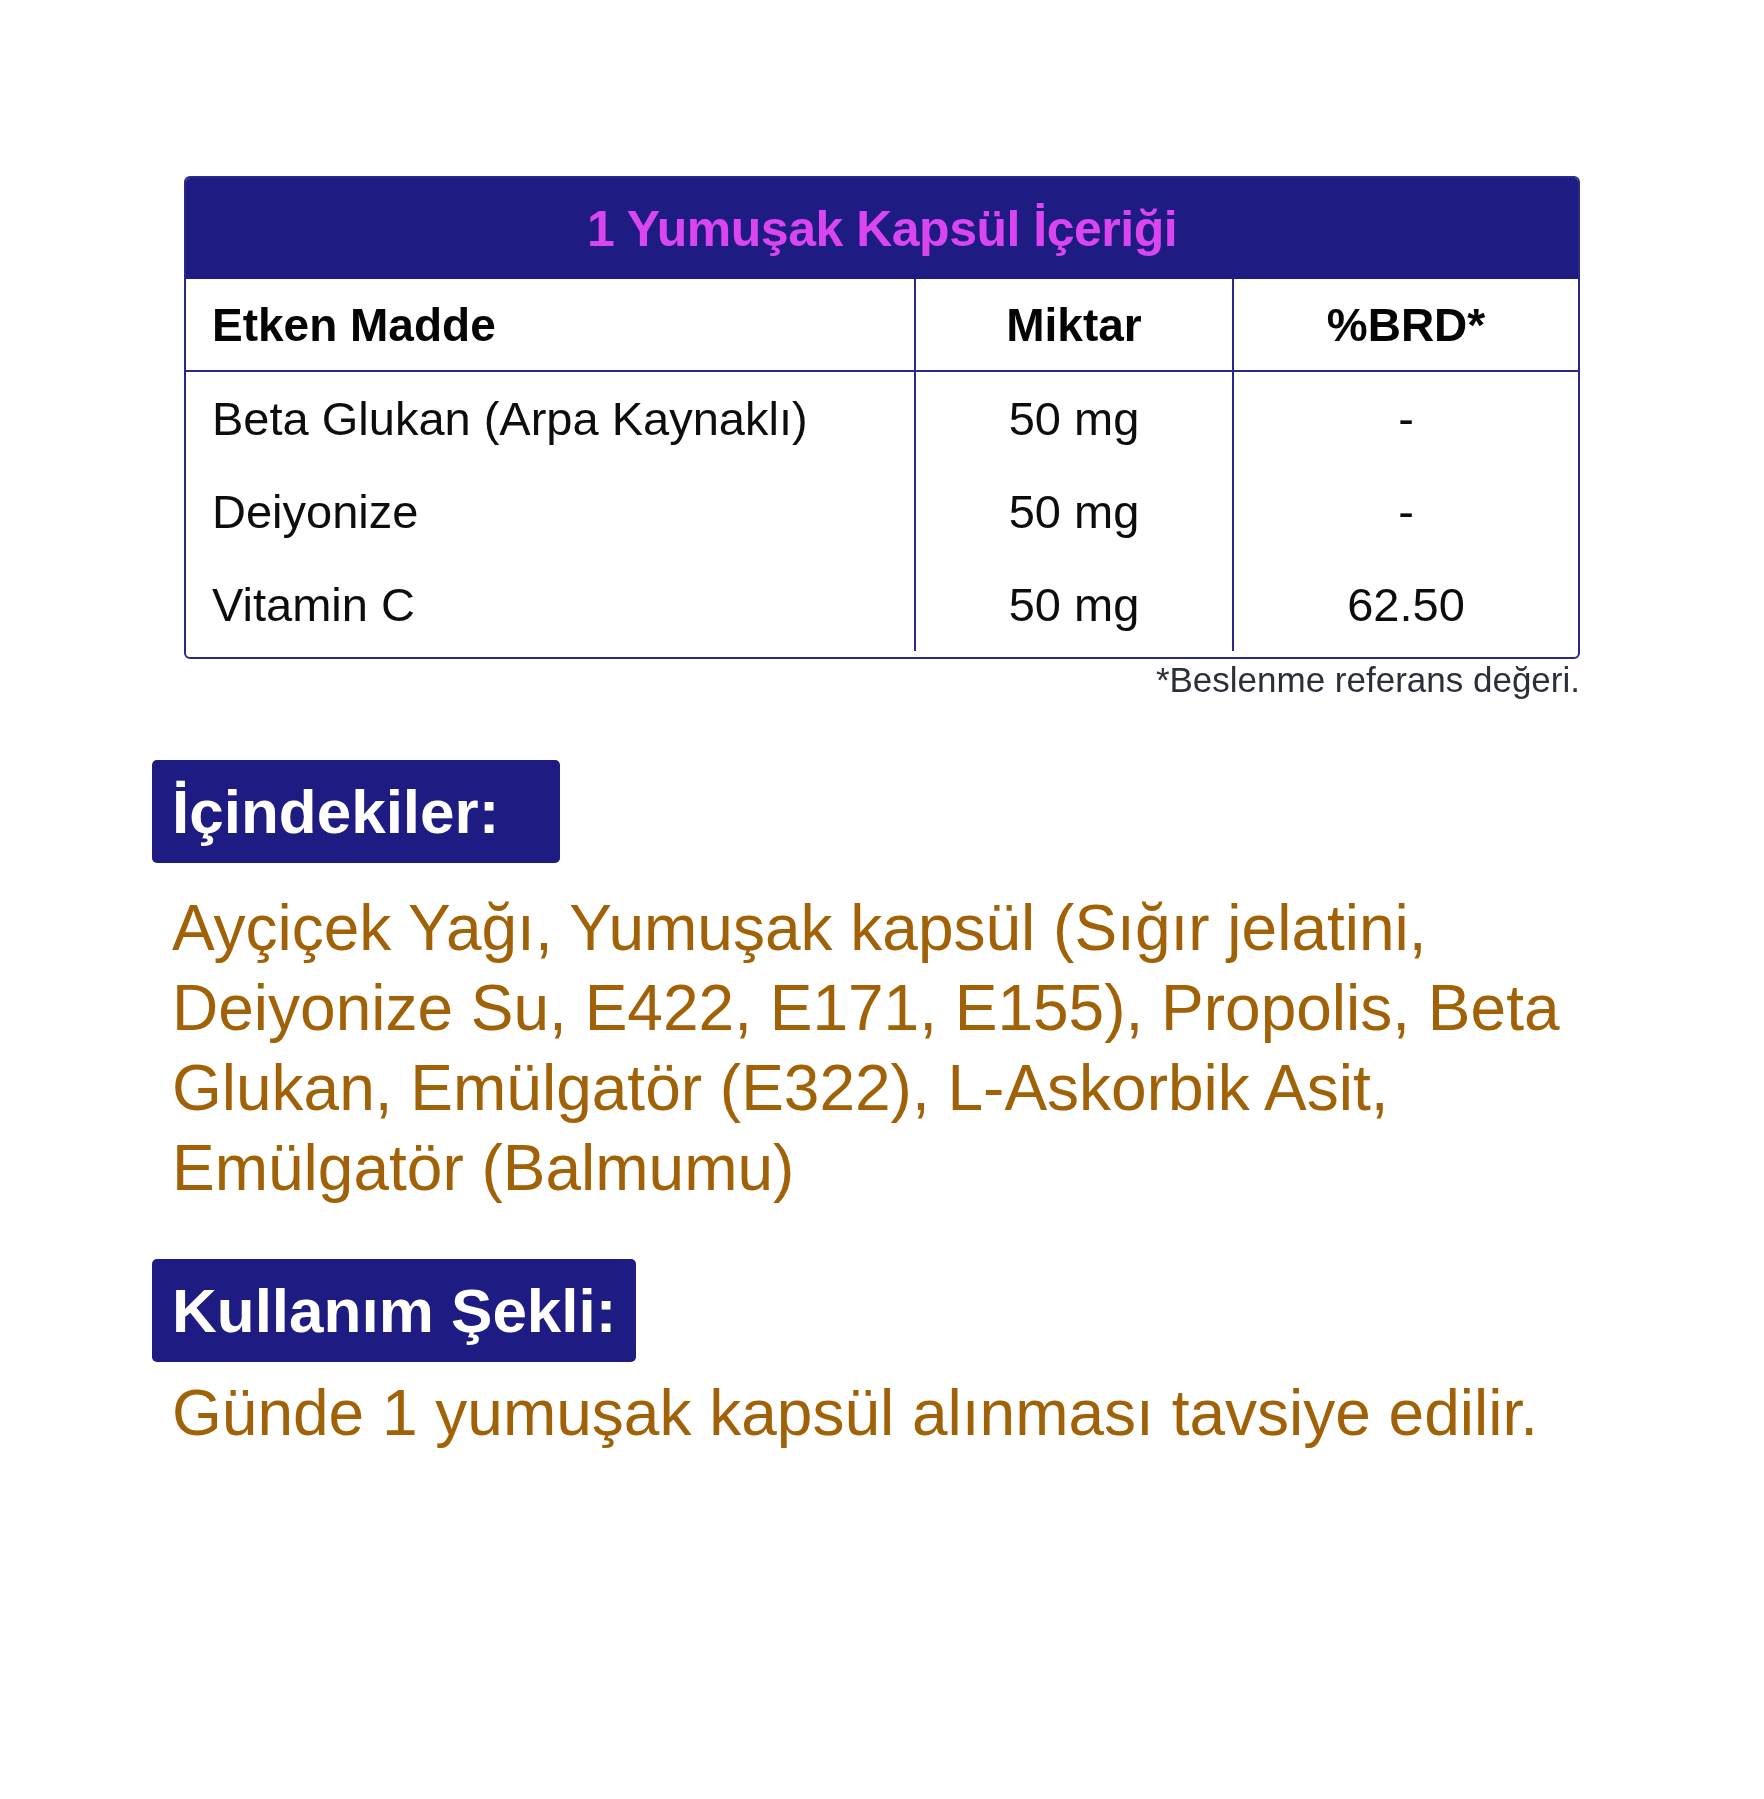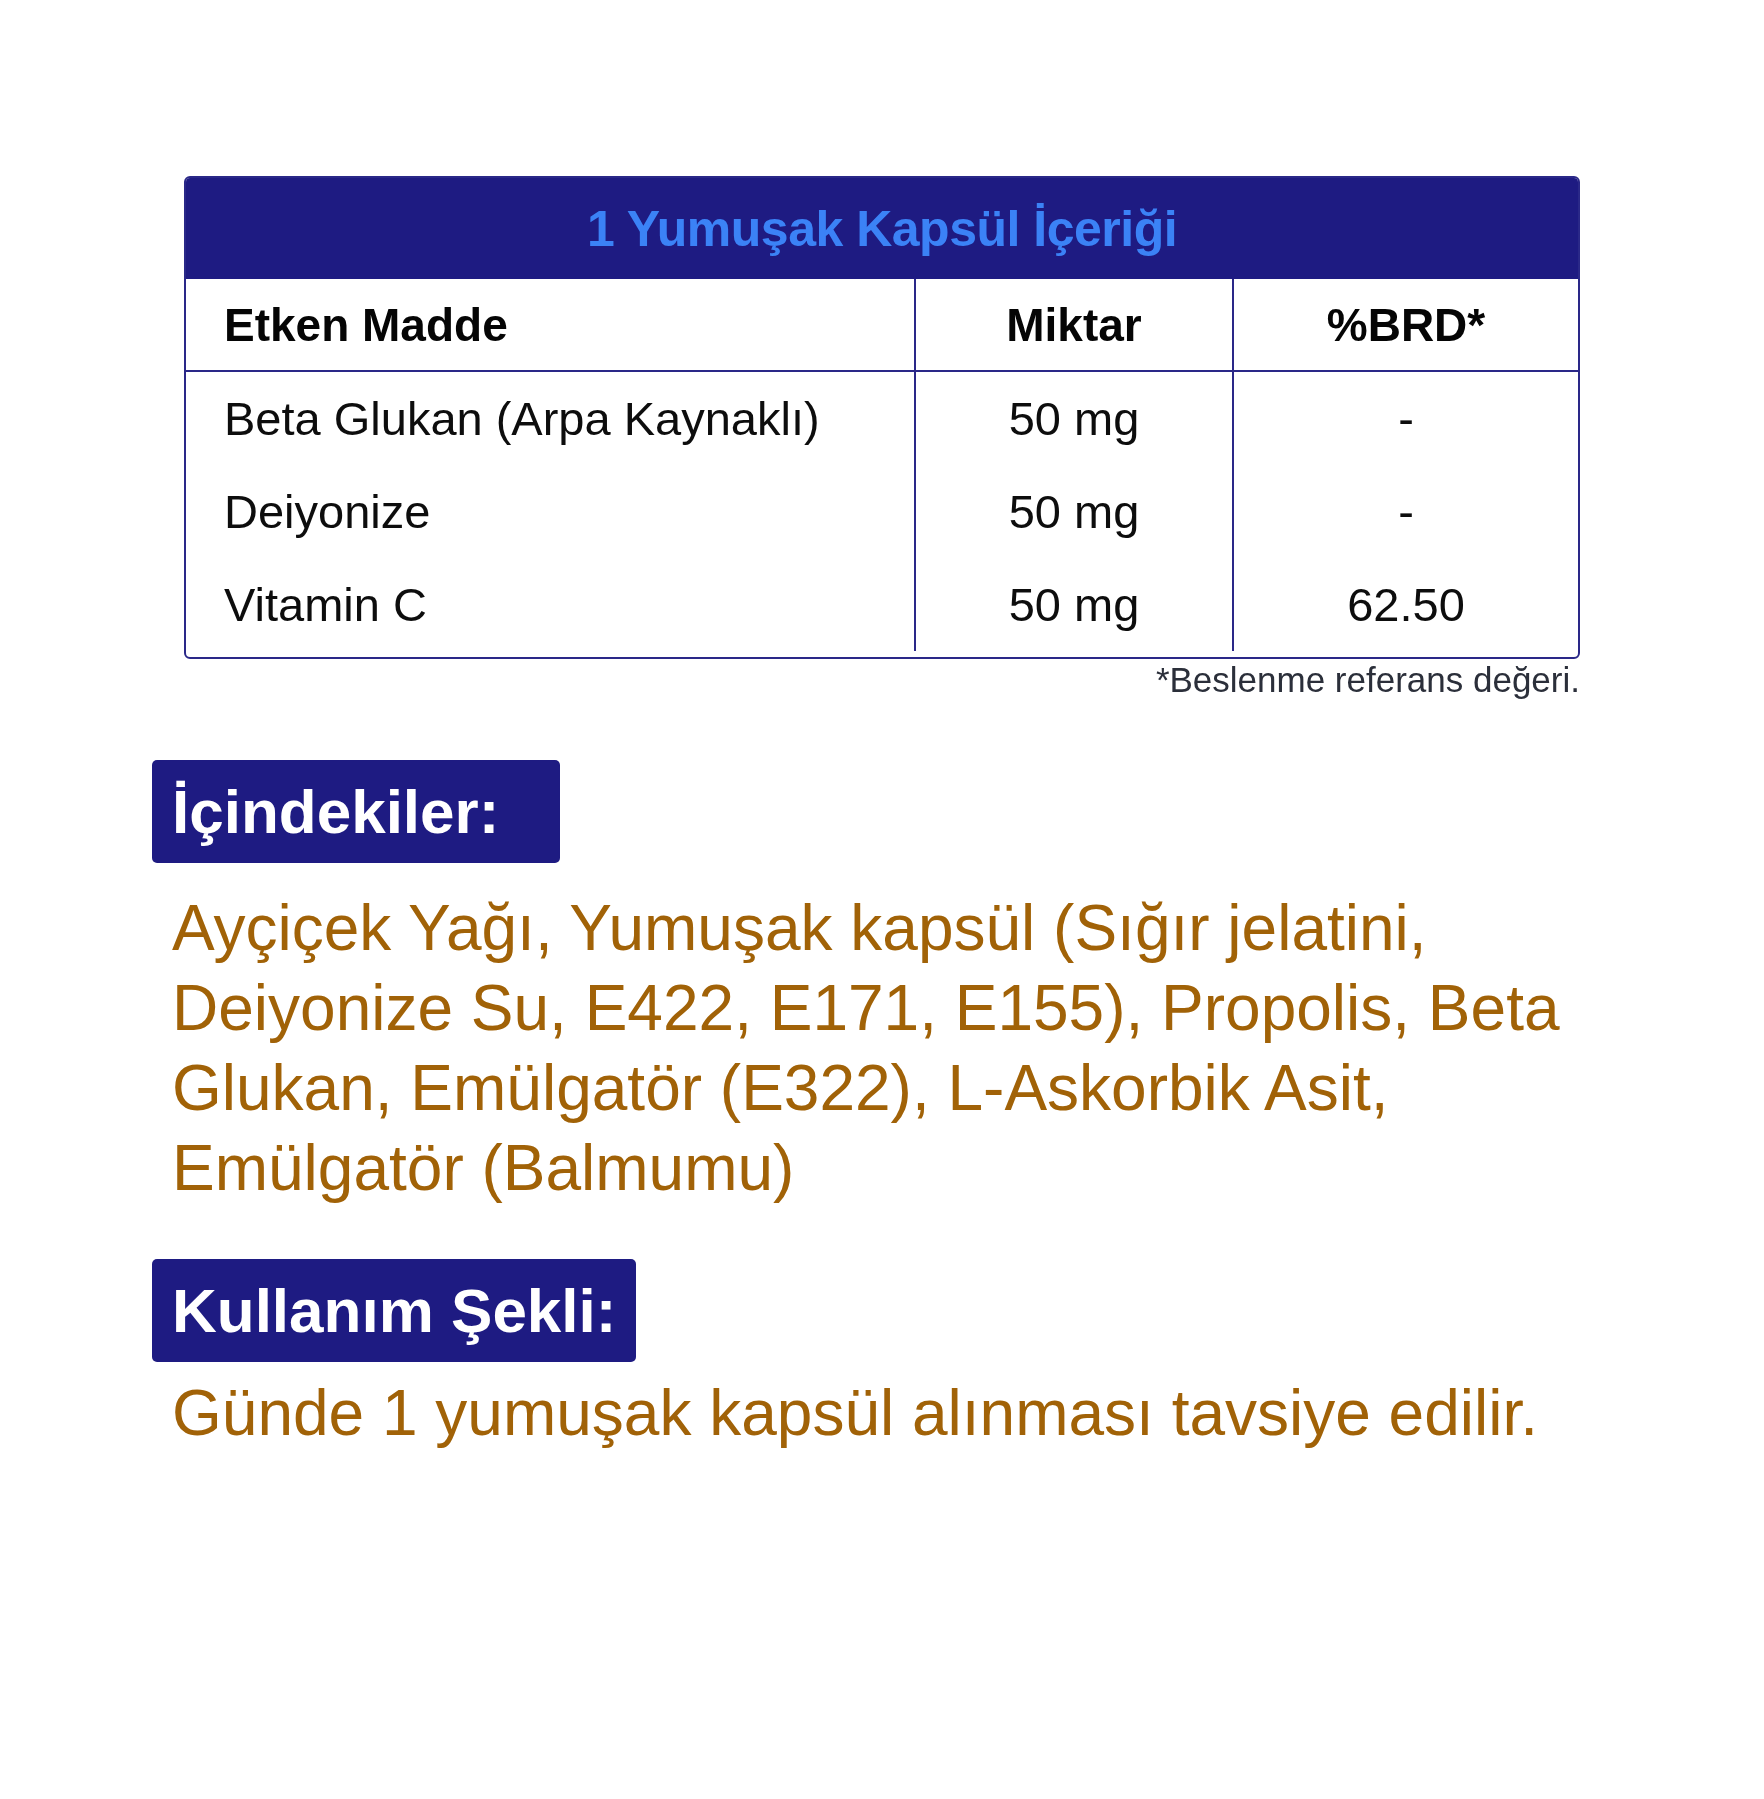--- a/index.html
+++ b/index.html
@@ -22,21 +22,21 @@
       width: 1396px;
       height: 483px;
       box-sizing: border-box;
       border: 2px solid #2a2888;
       border-radius: 6px;
       overflow: hidden;
     }
     .table-title {
       height: 101px;
       background: #1e1b82;
-      color: #3b82f6;
+      color: #d946ef;
       font-weight: bold;
       font-size: 50px;
       display: flex;
       align-items: center;
       justify-content: center;
       letter-spacing: -0.5px;
     }
     .row {
       display: flex;
       position: relative;
@@ -44,21 +44,21 @@
     .header-row {
       height: 93px;
       border-bottom: 2px solid #2a2888;
       box-sizing: border-box;
     }
     .cell {
       box-sizing: border-box;
       display: flex;
       align-items: center;
     }
-    .col-name { width: 730px; padding-left: 38px; border-right: 2px solid #2a2888; }
+    .col-name { width: 730px; padding-left: 26px; border-right: 2px solid #2a2888; }
     .col-amount { width: 318px; justify-content: center; border-right: 2px solid #2a2888; }
     .col-rdi { flex: 1; justify-content: center; }
     .header-row .cell {
       font-weight: bold;
       font-size: 46px;
       color: #050505;
     }
     .body-rows .row {
       height: 93px;
     }

